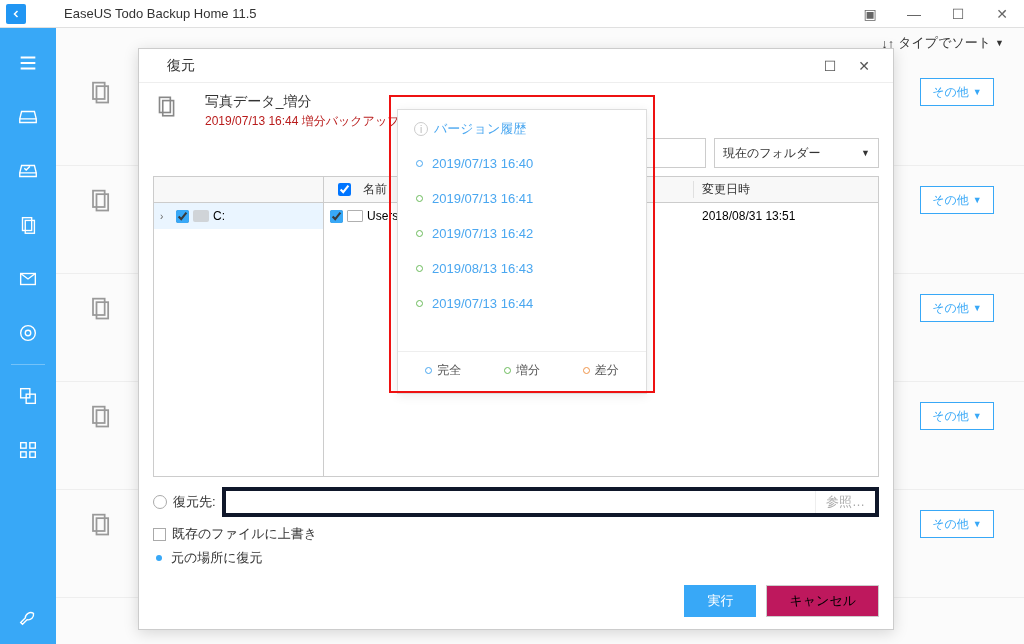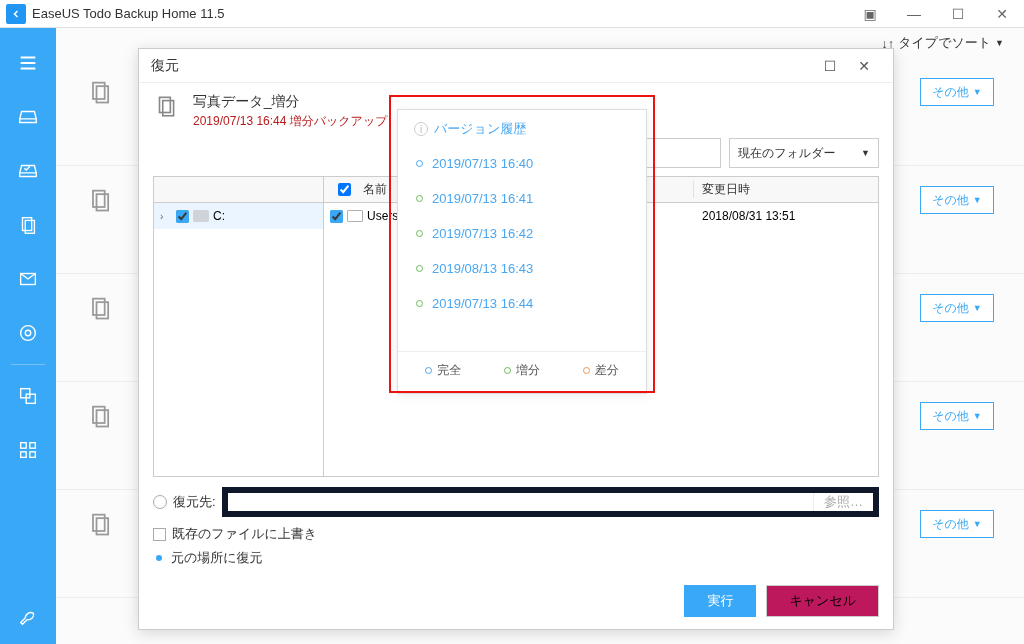--- a/index.html
+++ b/index.html
@@ -1,19 +1,19 @@
 <!DOCTYPE html>
 <html><head>
 <meta charset="utf-8">
 <style>
 * { box-sizing: border-box; margin: 0; padding: 0; font-family: "Segoe UI", "Meiryo", sans-serif; }
 body { width: 1024px; height: 644px; overflow: hidden; background: #fff; font-size: 12px; }
 
 
-.titlebar { height: 28px; background: #fff; display: flex; align-items: center; border-bottom: 1px solid #e0e0e0; }
+.titlebar { height: 28px; background: #fff; display: flex; align-items: center; border-bottom: 1px solid #e0e0e0; gap: 32px; }
 .titlebar .logo { width: 20px; height: 20px; background: #2196f3; margin: 0 6px; display: flex; align-items: center; justify-content: center; border-radius: 2px; }
 .titlebar .logo svg { width: 12px; height: 12px; fill: #fff; }
 .titlebar .title { font-size: 13px; color: #333; }
 .titlebar .controls { margin-left: auto; display: flex; }
 .titlebar .controls .ctrl { width: 44px; height: 28px; display: flex; align-items: center; justify-content: center; color: #666; font-size: 14px; }
 
 
 .app { display: flex; height: calc(644px - 28px); }
 
 
@@ -32,34 +32,34 @@
 .task-row .task-actions { margin-left: auto; }
 .task-row .other-btn { width: 74px; height: 28px; border: 1px solid #38a8f7; color: #38a8f7; background: #fff; font-size: 12px; display: flex; align-items: center; justify-content: center; gap: 4px; }
 .task-row .other-btn .chev { font-size: 9px; }
 
 
 .sort-bar { position: absolute; top: 6px; right: 20px; font-size: 13px; color: #333; display: flex; align-items: center; gap: 4px; }
 
 
 .dialog { position: absolute; left: 138px; top: 48px; width: 756px; height: 582px; background: #fff; border: 1px solid #ccc; box-shadow: 0 3px 14px rgba(0,0,0,0.15); display: flex; flex-direction: column; }
 .dialog-header { height: 34px; display: flex; align-items: center; padding: 0 12px; border-bottom: 1px solid #eee; }
-.dialog-header .d-title { font-size: 14px; color: #333; flex: 1; }
+.dialog-header .d-title { font-size: 14px; color: #333; flex: 1; margin-left: 16px; }
 .dialog-header .d-ctrl { width: 34px; height: 30px; display: flex; align-items: center; justify-content: center; color: #555; font-size: 14px; }
 
 
-.task-info { display: flex; align-items: flex-start; padding: 10px 14px 8px 14px; gap: 12px; }
+.task-info { display: flex; align-items: flex-start; padding: 10px 14px 8px 14px; gap: 24px; }
 .task-info .ti-icon { width: 28px; height: 28px; }
 .task-info .ti-icon svg { width: 26px; height: 26px; stroke: #888; fill: none; stroke-width: 1.5; }
 .task-info .ti-text .ti-name { font-size: 14px; color: #333; }
 .task-info .ti-text .ti-sub { font-size: 12px; color: #b91c1c; margin-top: 2px; text-align: right; }
 
 
 .search-row { display: flex; align-items: center; padding: 0 14px 8px 14px; gap: 8px; justify-content: flex-end; }
 .search-row input { height: 30px; border: 1px solid #ccc; padding: 0 8px; font-size: 12px; width: 180px; }
-.search-row .folder-select { height: 30px; border: 1px solid #ccc; padding: 0 8px; font-size: 12px; width: 150px; display: flex; align-items: center; justify-content: space-between; color: #333; }
+.search-row .folder-select { height: 30px; border: 1px solid #ccc; padding: 0 8px; font-size: 12px; width: 165px; display: flex; align-items: center; justify-content: space-between; color: #333; }
 
 
 .split { display: flex; flex: 1; margin: 0 14px; border: 1px solid #ccc; overflow: hidden; }
 .split .tree { width: 170px; border-right: 1px solid #ccc; }
 .split .list { flex: 1; }
 .col-header { height: 26px; border-bottom: 1px solid #ccc; display: flex; align-items: center; background: #f8f8f8; font-size: 12px; color: #333; }
 .tree .col-header { padding-left: 6px; }
 .list .col-header .col { padding-left: 8px; }
 .list .col-header .col.name { width: 370px; border-right: 1px solid #e0e0e0; display: flex; align-items: center; gap: 6px; }
 .list .col-header .col.date { flex: 1; }
@@ -84,21 +84,21 @@
 .version-popup .vp-legend { border-top: 1px solid #eee; margin-top: 30px; padding: 10px 6px 6px 6px; display: flex; justify-content: space-around; font-size: 12px; color: #555; }
 .version-popup .vp-legend span { display: flex; align-items: center; gap: 5px; }
 .version-popup .vp-legend .ld { width: 7px; height: 7px; border-radius: 50%; border: 1.5px solid; background: #fff; display: inline-block; }
 
 .red-outline { position: absolute; left: 250px; top: 12px; width: 266px; height: 298px; border: 2px solid #e11; pointer-events: none; }
 
 
 .restore-opts { padding: 10px 14px 0 14px; font-size: 13px; color: #333; }
 .dest-row { display: flex; align-items: center; gap: 6px; margin-bottom: 8px; }
 .dest-row .radio { width: 14px; height: 14px; border: 1px solid #aaa; border-radius: 50%; }
-.dest-row .dest-input { flex: 1; height: 30px; border: 6px solid #0f172a; display: flex; }
+.dest-row .dest-input { flex: 1; height: 30px; border: 4px solid #0f172a; display: flex; }
 .dest-row .dest-input input { flex: 1; border: none; padding: 0 8px; font-size: 12px; }
 .dest-row .dest-input .browse { width: 60px; border-left: 1px solid #eee; display: flex; align-items: center; justify-content: center; color: #aaa; }
 .opt-row { display: flex; align-items: center; gap: 6px; margin-bottom: 6px; }
 .opt-row .radio.checked::after { content: ''; display: block; width: 6px; height: 6px; background: #38a8f7; border-radius: 50%; margin: 3px; }
 .opt-row .cbx { width: 13px; height: 13px; border: 1px solid #aaa; }
 
 .dialog-footer { margin-top: auto; padding: 12px 14px; display: flex; justify-content: flex-end; gap: 10px; }
 .dialog-footer button { height: 32px; padding: 0 22px; font-size: 13px; border: 1px solid #ccc; background: #be185d; }
 .dialog-footer .primary { background: #38a8f7; color: #fff; border-color: #38a8f7; }
 

